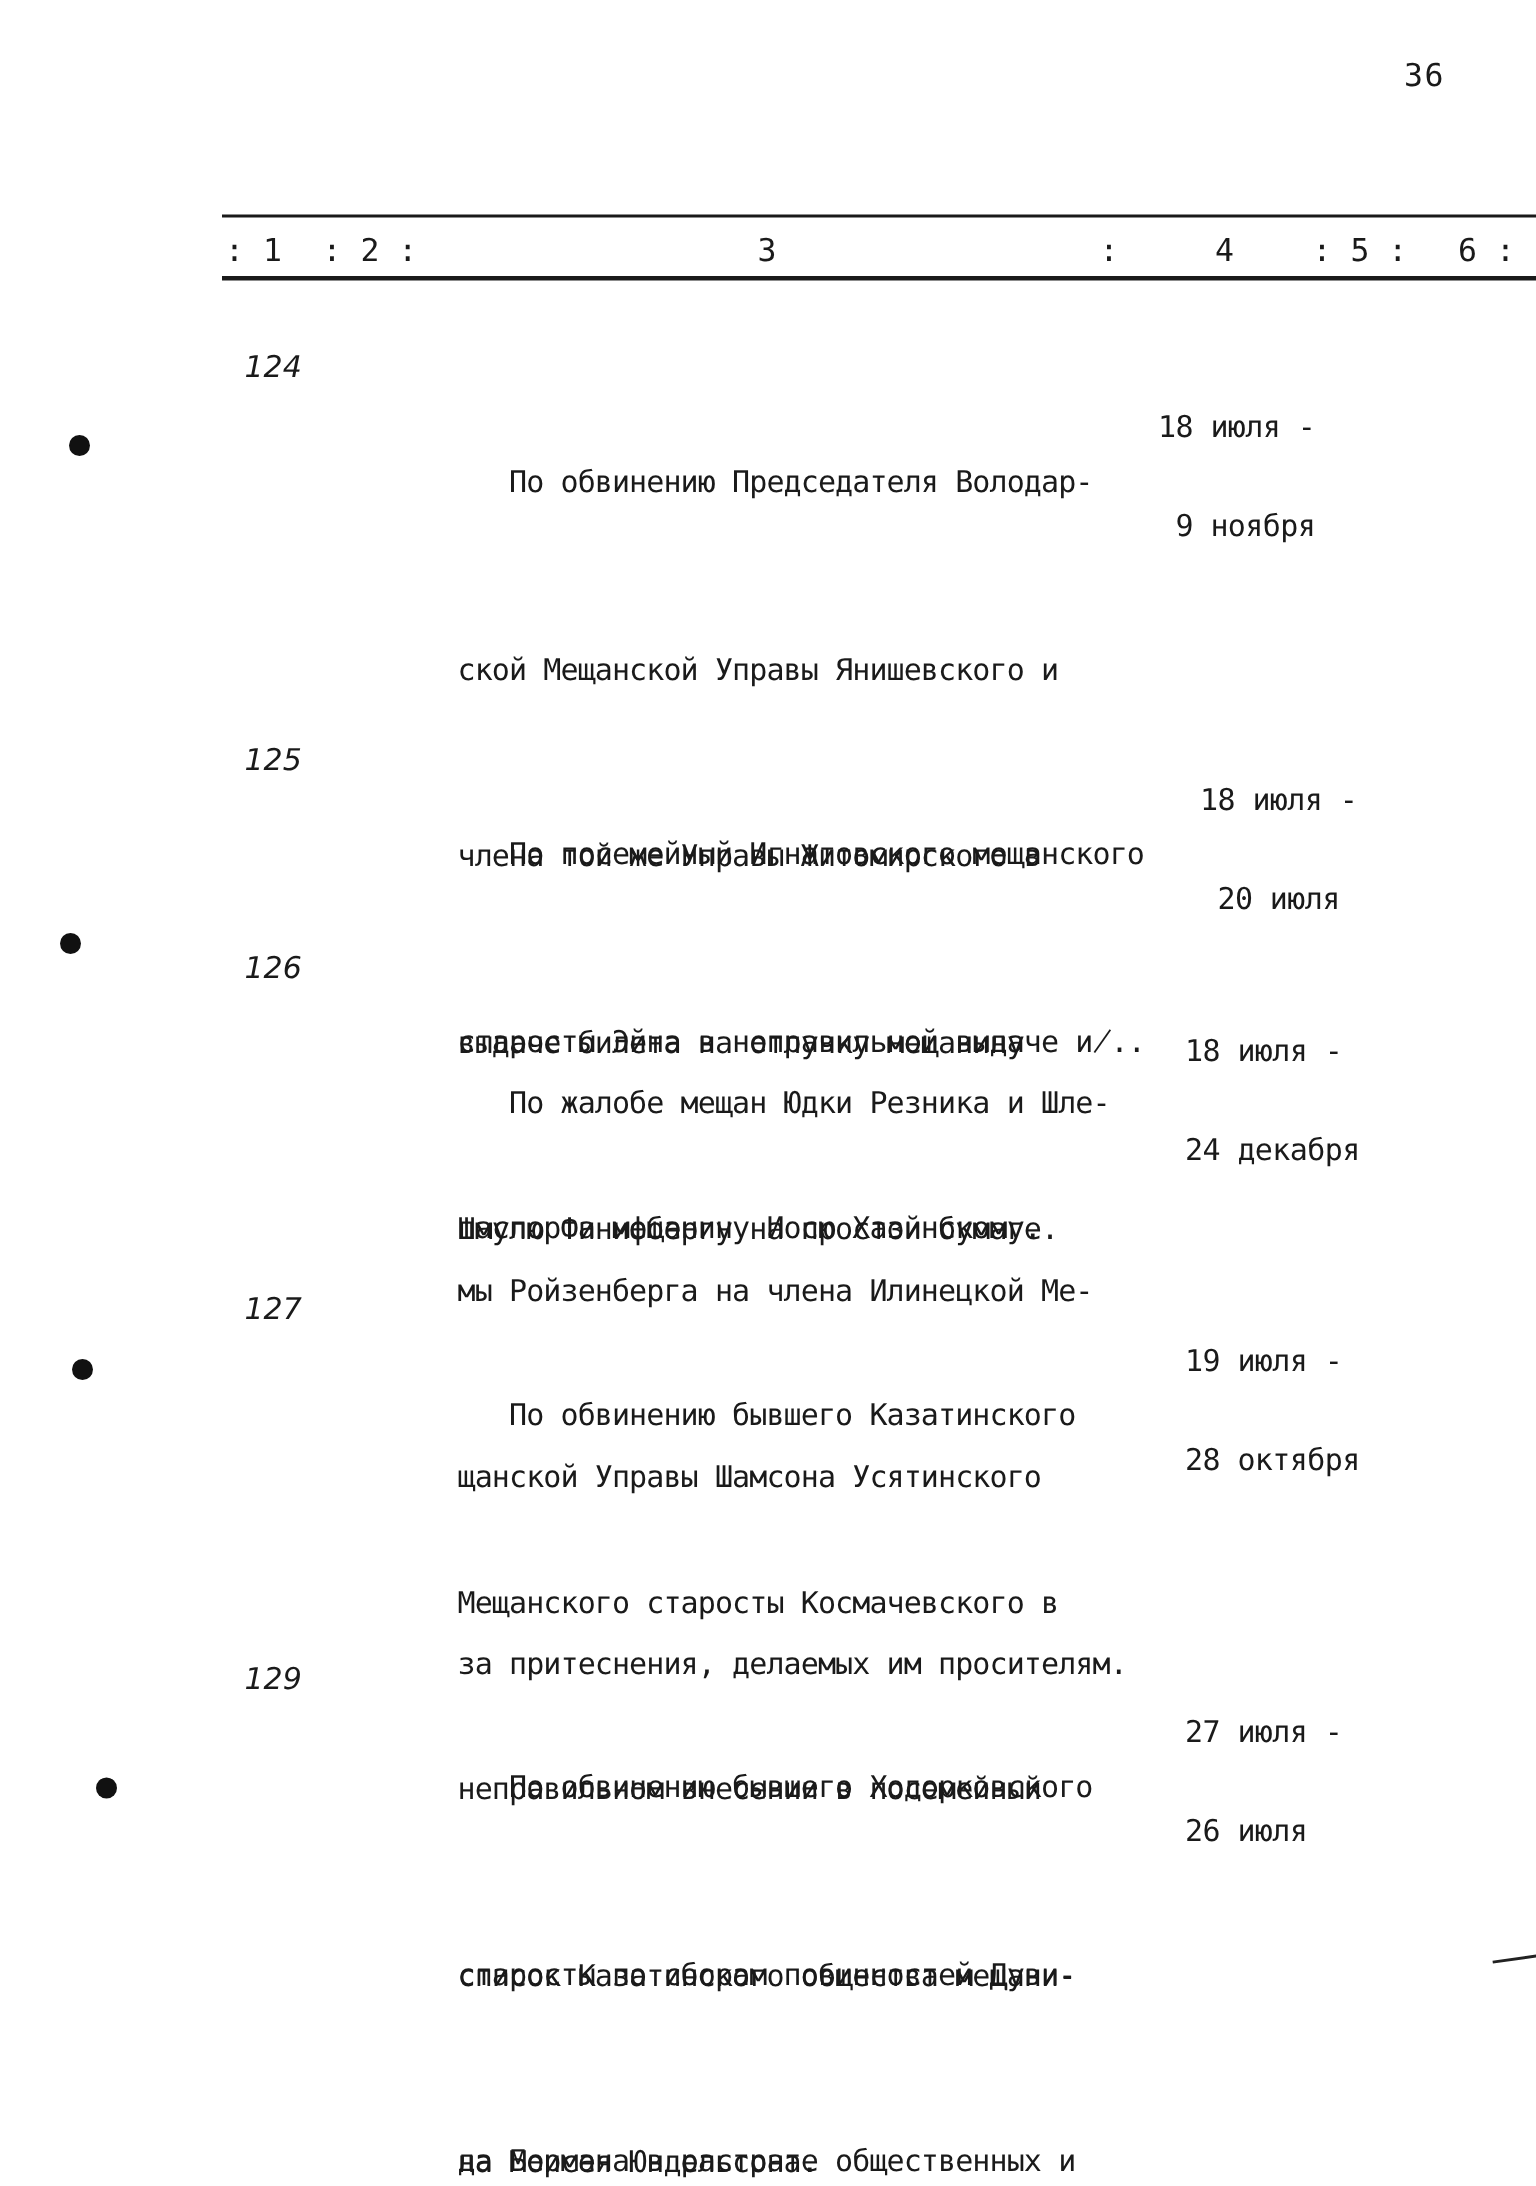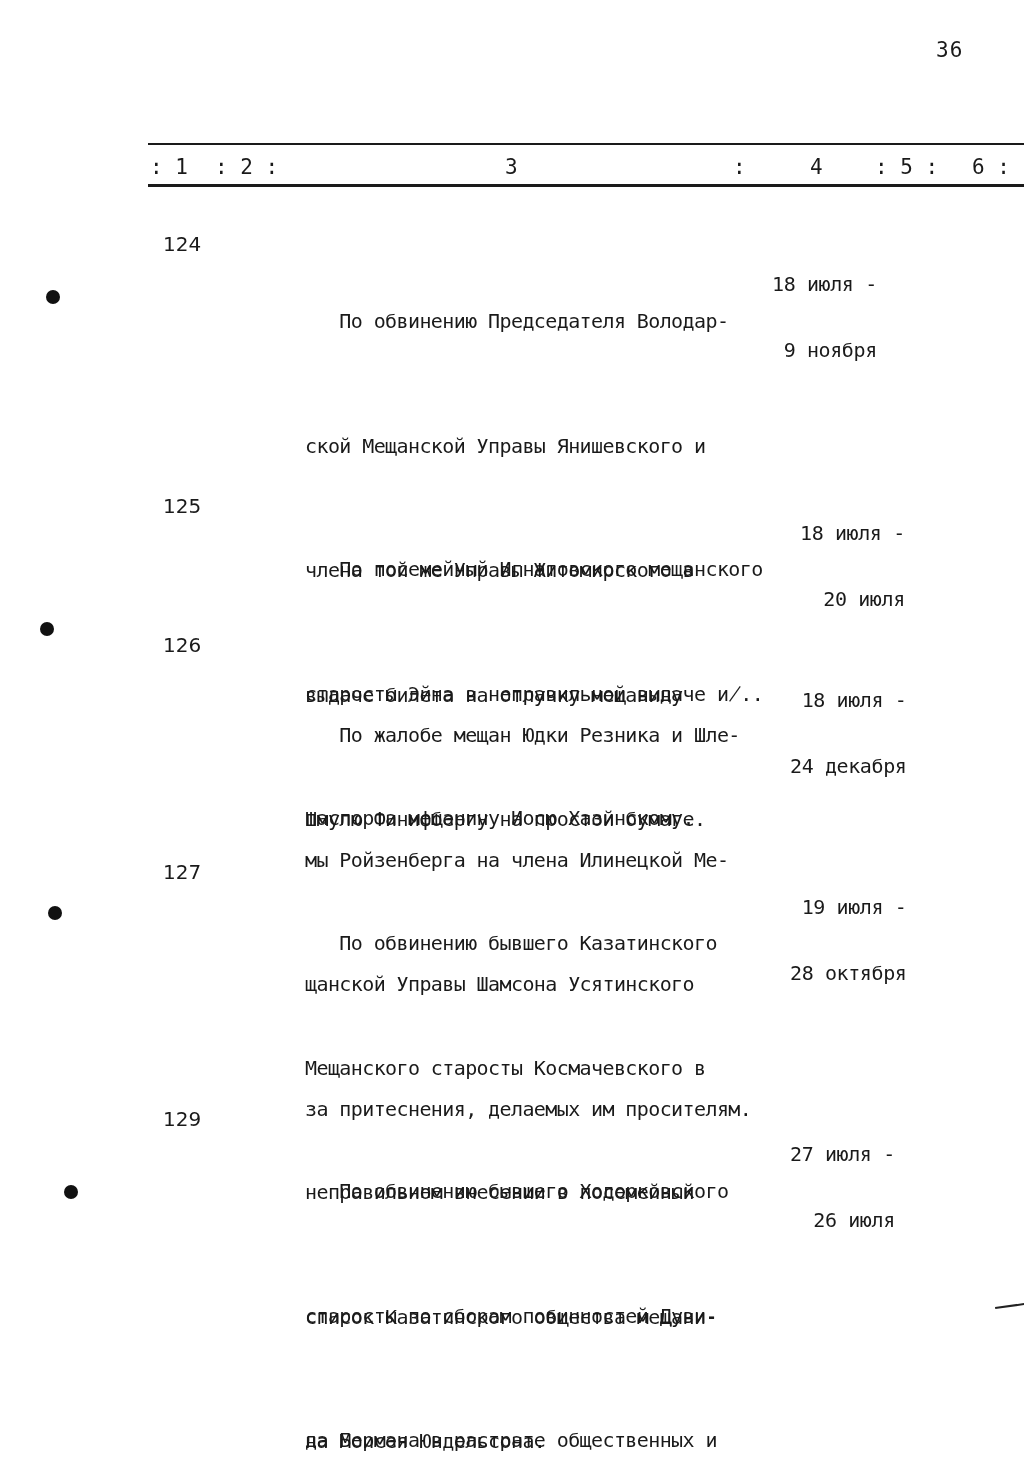--- a/index.html
+++ b/index.html
@@ -12,32 +12,33 @@
       position: absolute; left: 936px; top: 38px;
       font-size: 21px; letter-spacing: 1px;
     }
     .rule { position: absolute; left: 148px; width: 876px; height: 2px; background: #1a1a1a; }
     .rule.top { top: 143px; height: 2px; }
     .rule.bottom { top: 184px; height: 3px; }
     .col-head { position: absolute; top: 155px; font-size: 21px; }
     .entry-num {
       position: absolute; left: 163px; font-size: 20px;
       font-family: "DejaVu Sans", "Liberation Sans", sans-serif;
+      font-style: italic;
     }
     .entry-text {
       position: absolute; left: 305px; width: 470px;
       font-size: 20px; line-height: 41.5px; white-space: pre;
       letter-spacing: -0.6px;
     }
     .entry-text .line { display: block; }
     .entry-date {
       position: absolute; font-size: 20px; line-height: 22px;
       white-space: pre; letter-spacing: -0.4px;
     }
-    .entry-date .line { display: block; text-align: right; }
+    .entry-date .line { display: block; }
     .hole {
       position: absolute; width: 14px; height: 14px; border-radius: 50%;
       background: #111;
     }
     .stroke {
       position: absolute; left: 995px; top: 1305px; width: 30px; height: 2px;
       background: #222; transform: rotate(-8deg);
     }
   </style>
 </head>

